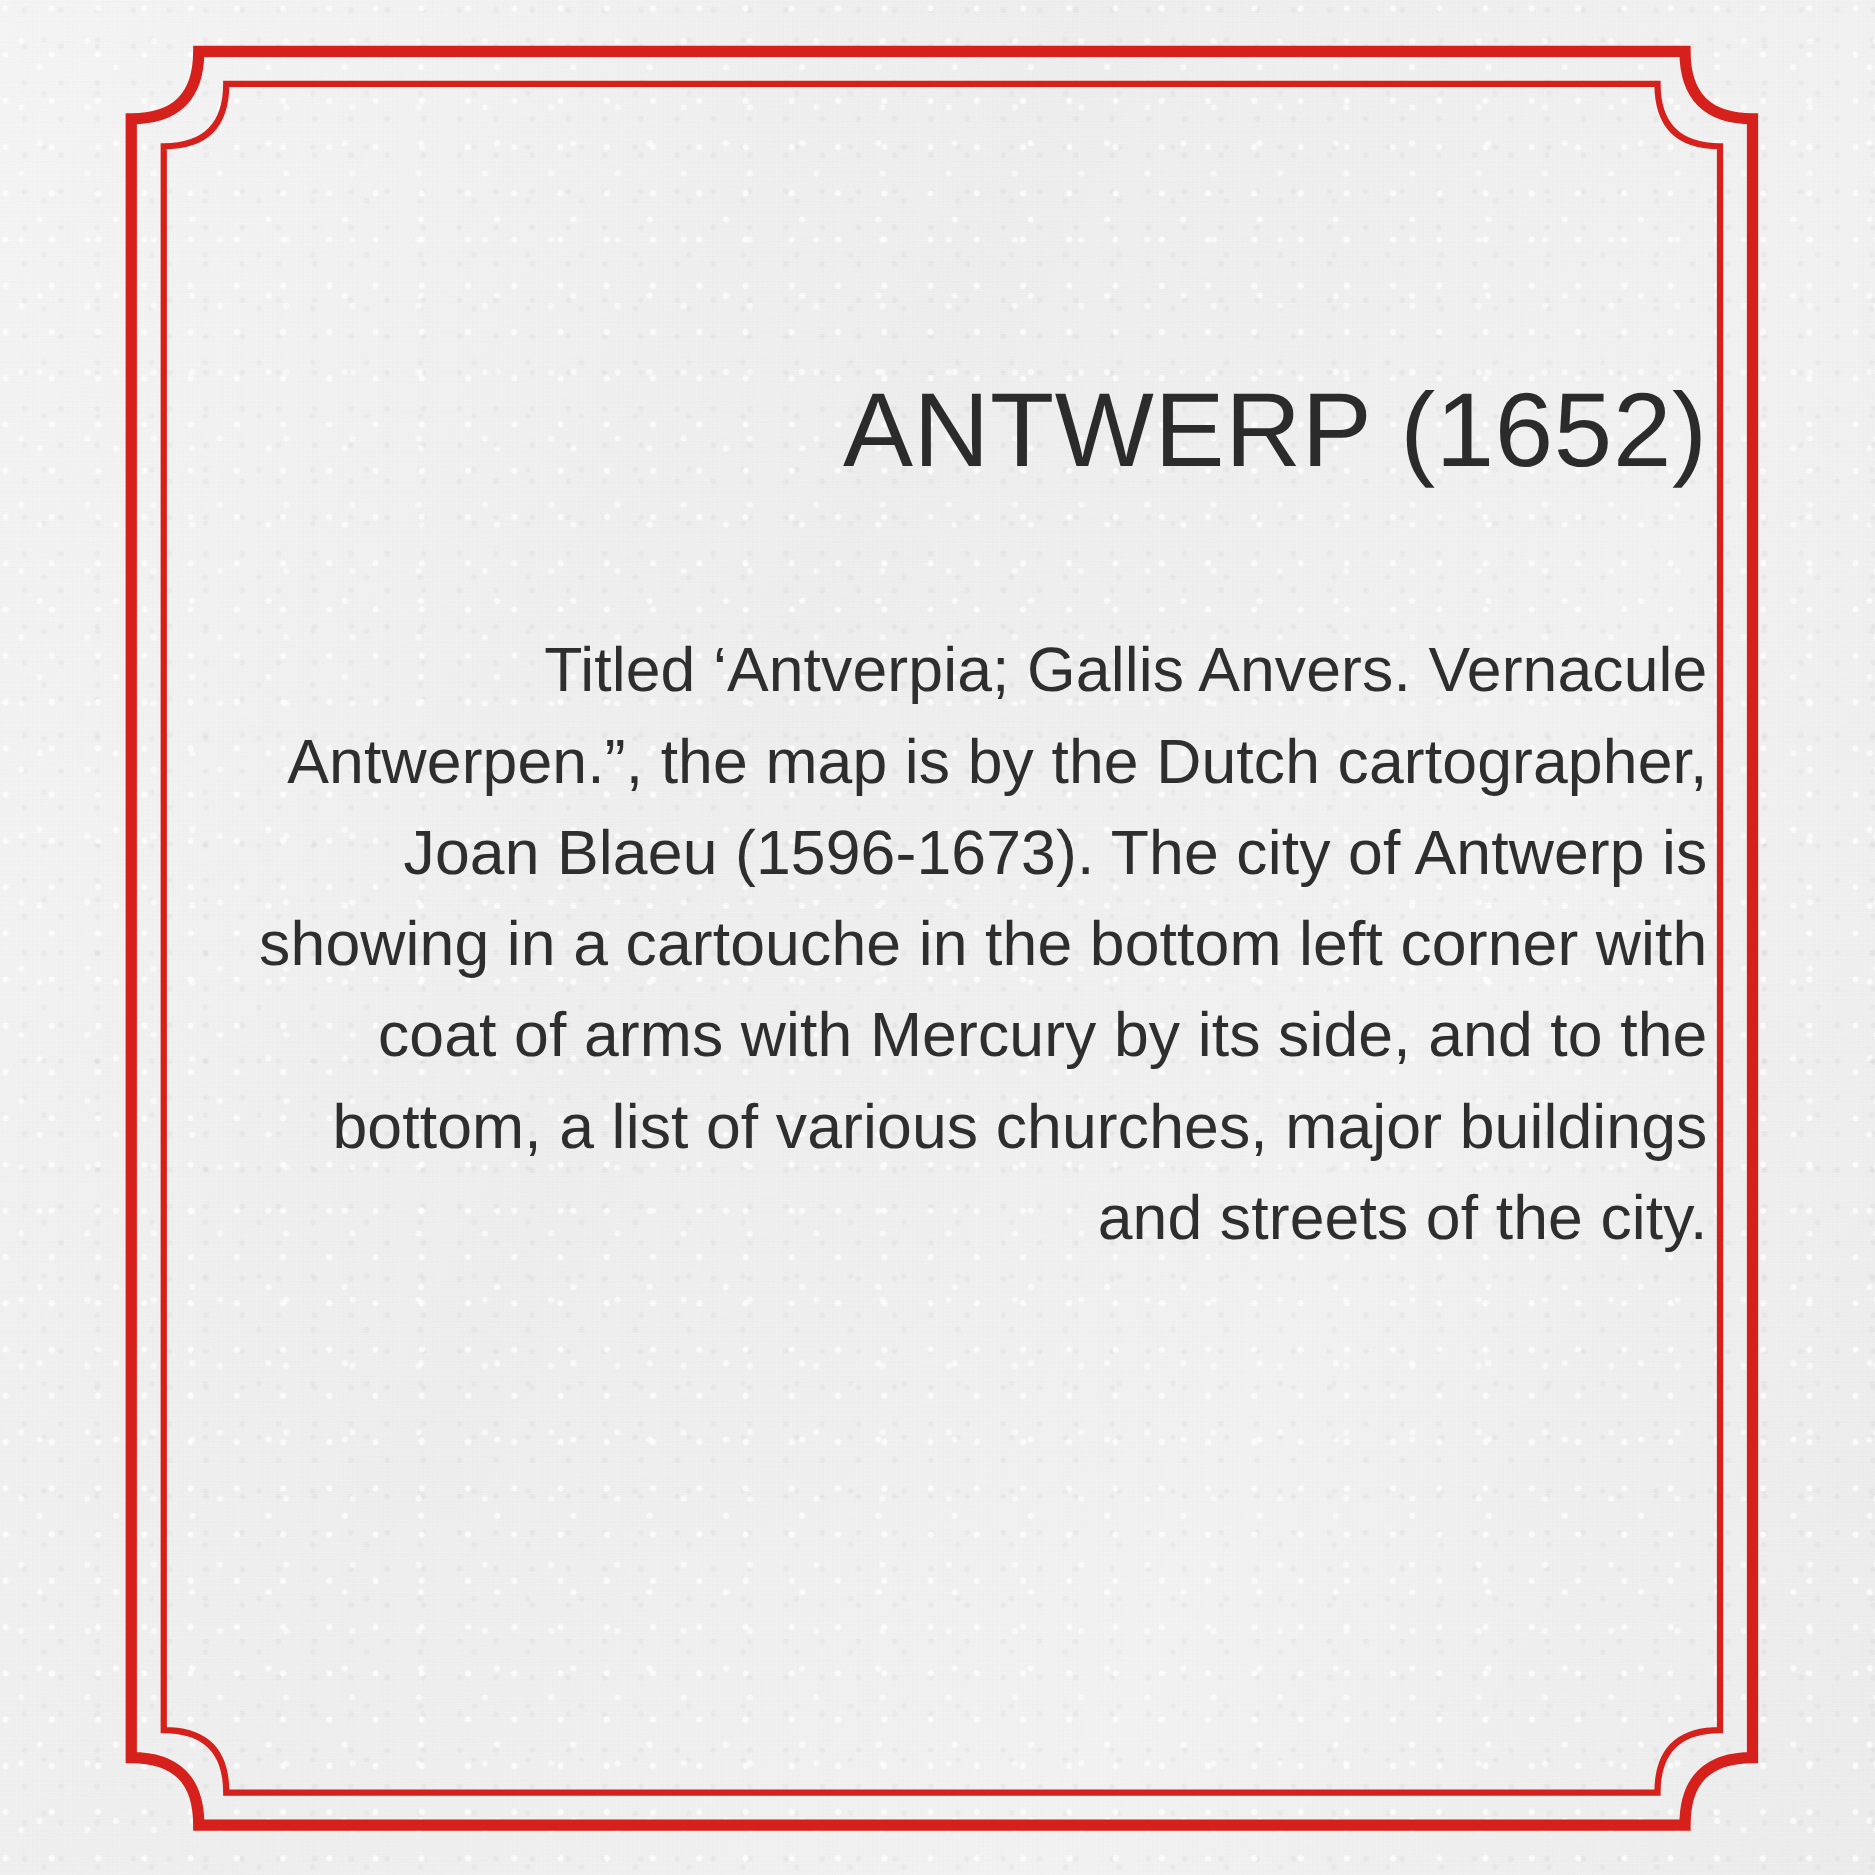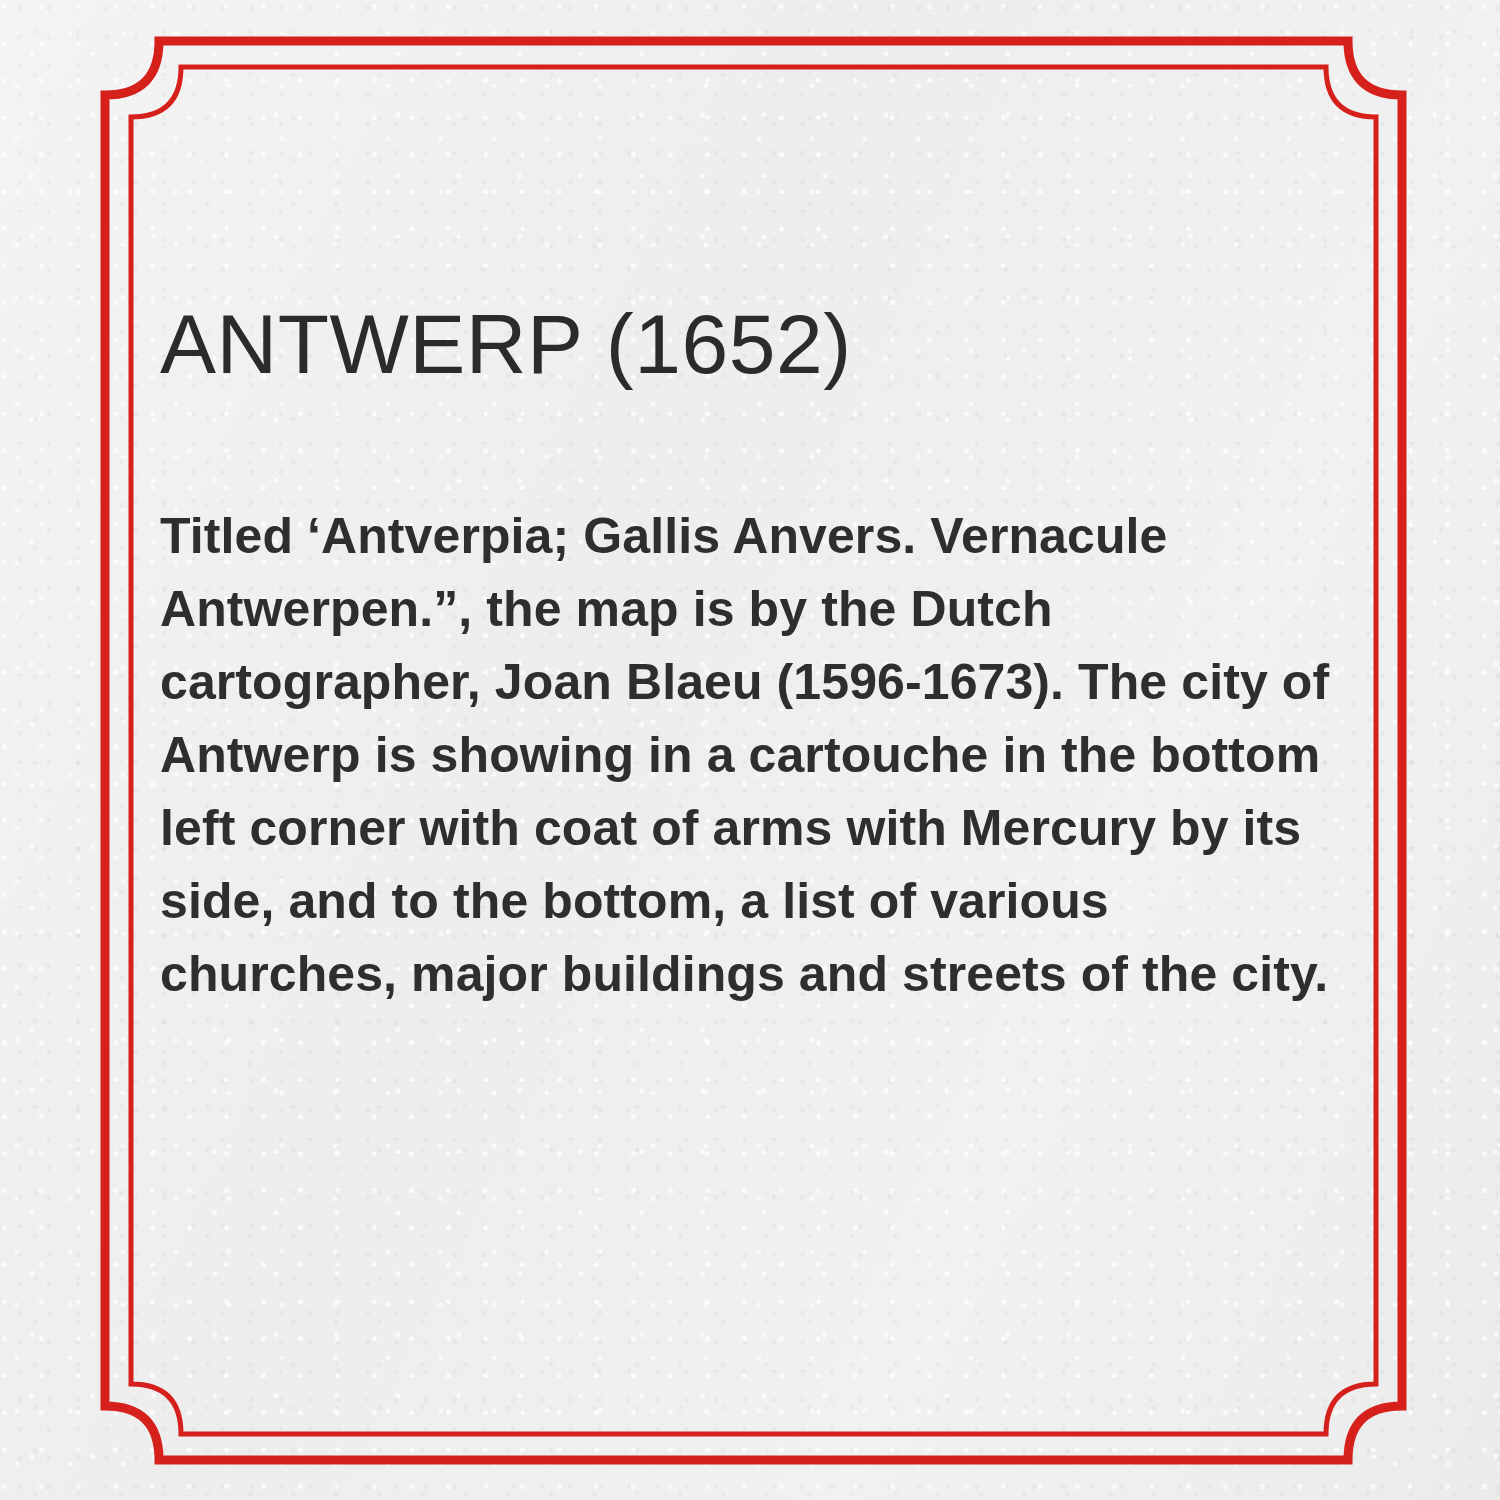--- a/index.html
+++ b/index.html
@@ -50,40 +50,40 @@
   }
   .frame-svg {
     display: block;
     width: 100%;
     height: 100%;
   }
 
   
   .content {
     position: absolute;
-    left: 160px;
+    left: 176px;
     top: 300px;
     width: 1190px;
-    text-align: left;
+    text-align: right;
   }
   .title {
     font-size: 84px;
     font-weight: 400;
     letter-spacing: 0.5px;
     color: #2b2b2b;
     margin: 0 0 112px 0;
     line-height: 1.05;
     font-family: "Liberation Sans", sans-serif;
   }
   .body-text {
     font-size: 50px;
     line-height: 1.46;
     color: #2e2e2e;
     margin: 0;
-    font-weight: 700;
+    font-weight: 400;
     letter-spacing: 0.1px;
     font-family: "Liberation Sans", sans-serif;
   }
 </style>
 </head>
 <body>
 
 <div class="card">
   <div class="grain"></div>
 

